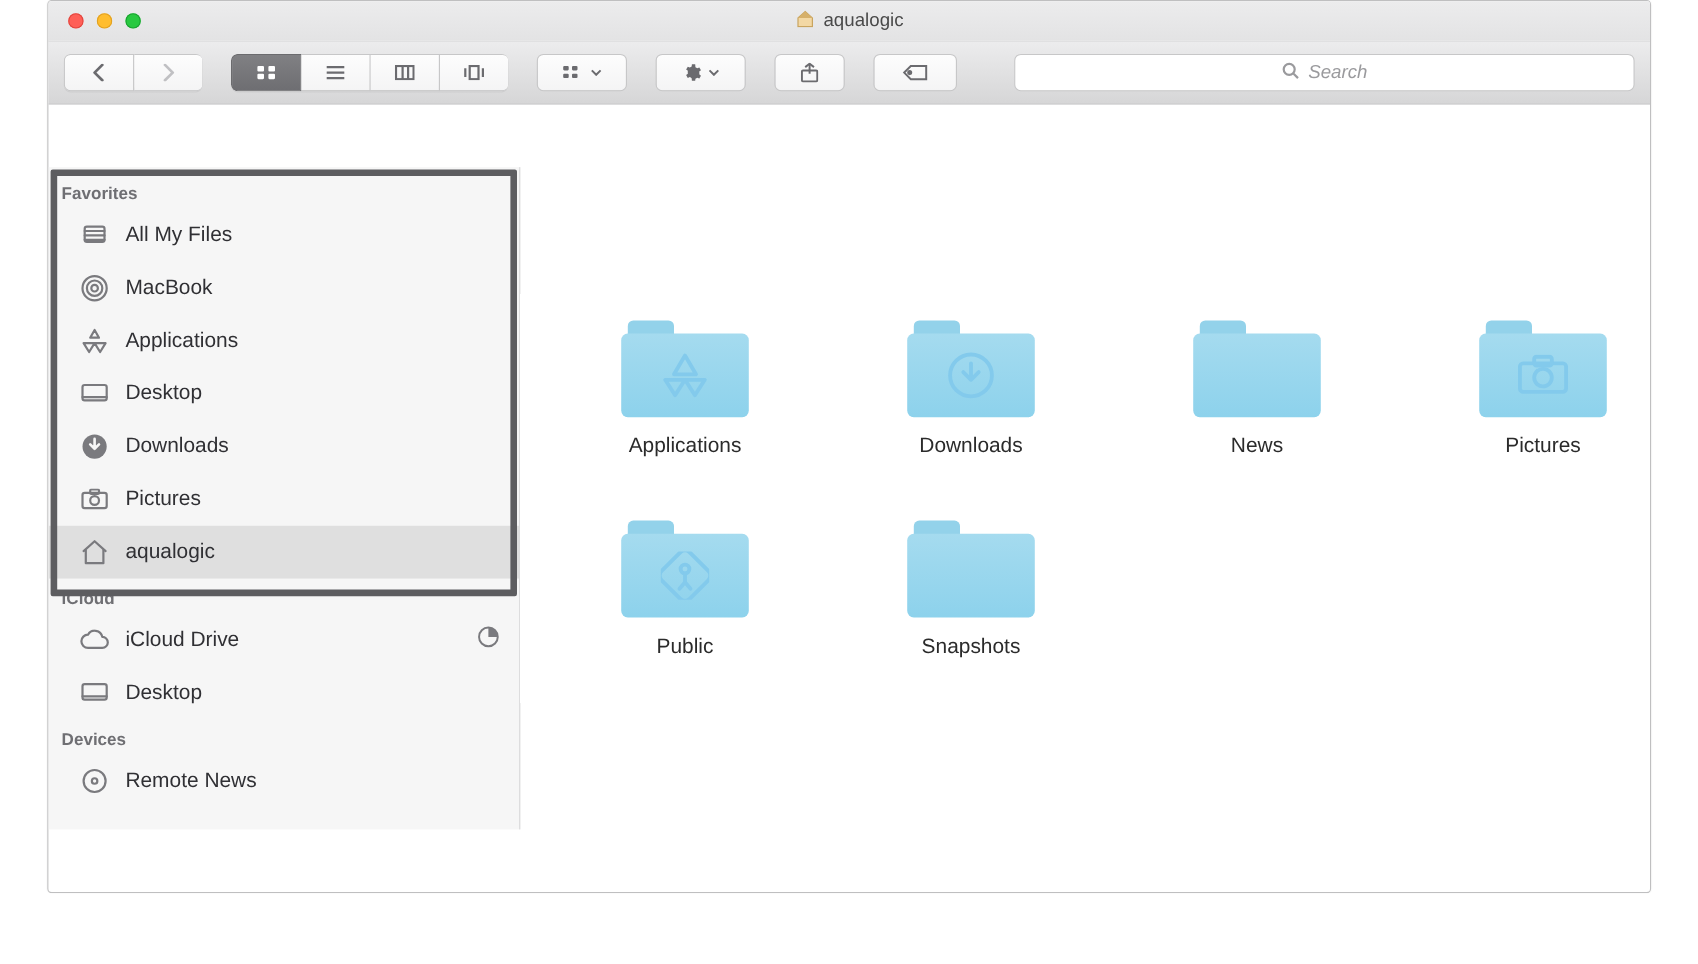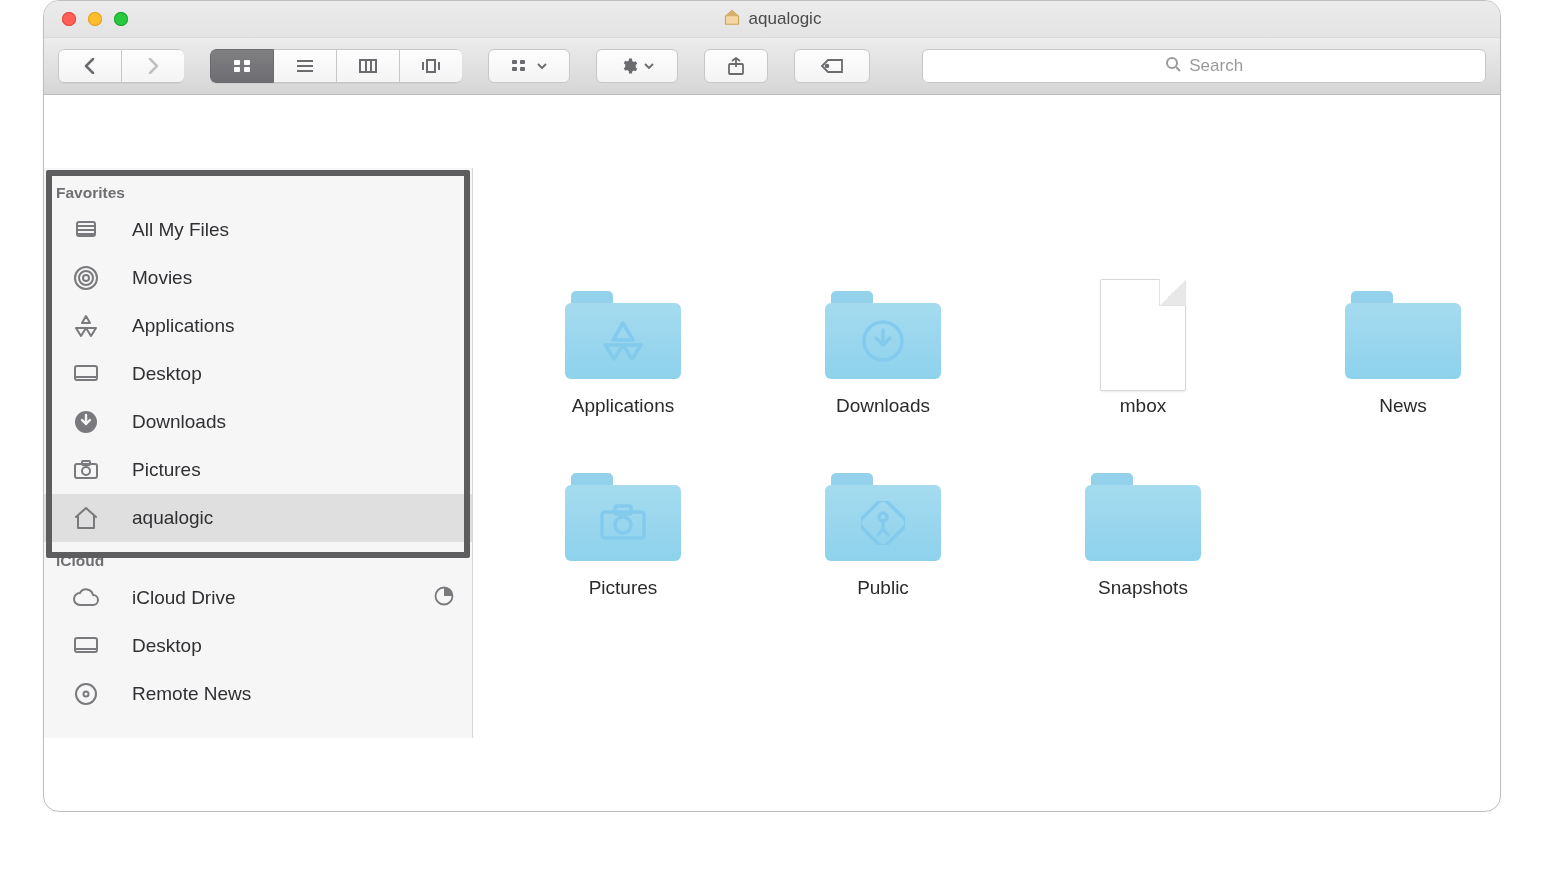--- a/index.html
+++ b/index.html
@@ -26,21 +26,21 @@
     --traffic-yellow:  #ffbd2e;
     --traffic-green:   #28c940;
     font-family: -apple-system, "Helvetica Neue", Helvetica, Arial, sans-serif;
   }
   html, body { margin:0; padding:0; background:#fff; }
   .finder-window {
     width: 1456px;
     height: 810px;
     margin: 0 auto;
     border: 1px solid #bfbfc0;
-    border-radius: 16px;
+    border-radius: 4px;
     overflow: hidden;
     display: flex;
     flex-direction: column;
     box-shadow: 0 0 0 1px rgba(0,0,0,.02);
   }
 
   
   .titlebar {
     height: 36px;
     background: linear-gradient(var(--chrome-bg), #e3e3e4);
@@ -65,20 +65,21 @@
   }
 
   
   .toolbar {
     height: 56px;
     background: linear-gradient(var(--chrome-bg), var(--chrome-bg-low));
     border-bottom: 1px solid #bcbcbd;
     display: flex; align-items: center;
     padding: 0 14px;
     gap: 26px;
+    font-style: italic;
   }
   .btn-group {
     display: flex;
     border-radius: 6px;
     overflow: hidden;
     box-shadow: 0 1px 0 rgba(0,0,0,.05);
   }
   .btn {
     height: 32px;
     min-width: 42px;
@@ -131,21 +132,21 @@
     position: relative;
   }
   .sb-section-header {
     font-size: 15.5px;
     font-weight: 600;
     color: var(--sidebar-header);
     padding: 10px 12px 4px 12px;
   }
   .sb-item {
     display: flex; align-items: center;
-    gap: 32px;
+    gap: 14px;
     padding: 6px 18px 6px 28px;
     font-size: 19px;
     color: var(--sidebar-text);
     position: relative;
     height: 36px;
   }
   .sb-item.selected { background: var(--sidebar-selrow); }
   .sb-item .sb-icon {
     width: 28px; height: 28px; flex-shrink: 0;
     display: flex; align-items:center; justify-content:center;
@@ -358,21 +359,21 @@
 
                </div>
         <div class="sb-item">
                  <span class="sb-icon">
             <svg width="26" height="26" viewBox="0 0 26 26" fill="none" stroke="currentColor" stroke-width="2" stroke-linejoin="round" stroke-linecap="round">
         <circle cx="13" cy="13" r="3"></circle>
               <circle cx="13" cy="13" r="7"></circle>
               <circle cx="13" cy="13" r="11"></circle>
             </svg>
           </span>
-                 <span>Movies</span>
+                 <span>MacBook</span>
 
                </div>
         <div class="sb-item">
                  <span class="sb-icon">
             <svg width="26" height="24" viewBox="0 0 26 24" fill="none" stroke="currentColor" stroke-width="2" stroke-linejoin="round" stroke-linecap="round">
         <path d="M13 2l4 7h-8zM3 14l5 8 5-8zM13 14l5 8 5-8z"></path>
             </svg>
           </span>
                  <span>Applications</span>
 
@@ -434,20 +435,21 @@
         <div class="sb-item">
                  <span class="sb-icon">
             <svg width="26" height="20" viewBox="0 0 26 20" fill="none" stroke="currentColor" stroke-width="2" stroke-linejoin="round" stroke-linecap="round">
         <rect x="2" y="2" width="22" height="14" rx="2"></rect>
               <line x1="2" y1="13" x2="24" y2="13"></line>
             </svg>
           </span>
                  <span>Desktop</span>
 
                </div>
+        <div class="sb-section-header">Devices</div>
         <div class="sb-item">
                  <span class="sb-icon">
             <svg width="24" height="24" viewBox="0 0 24 24" fill="none" stroke="currentColor" stroke-width="2" stroke-linejoin="round" stroke-linecap="round">
         <circle cx="12" cy="12" r="10"></circle>
               <circle cx="12" cy="12" r="2.5"></circle>
             </svg>
           </span>
                  <span>Remote News</span>
 
                </div>
@@ -477,28 +479,20 @@
                 <div class="body"></div>
                  <div class="glyph">
                   <svg width="46" height="46" viewBox="0 0 46 46">
         <circle cx="23" cy="23" r="19" fill="none" stroke="currentColor" stroke-width="3.5"></circle>
         <path d="M23 12v15m0 0l-7-7m7 7l7-7" stroke="currentColor" stroke-width="3.5" fill="none" stroke-linecap="round" stroke-linejoin="round"></path>
                   </svg>
                 </div>
                </div>
             </div>
                <div class="label">Downloads</div>
-             </div>
-          <div class="grid-item">
-               <div class="thumb">
-              <div class="file-doc">
-                 <div class="ear"></div>
-              </div>
-            </div>
-               <div class="label">mbox</div>
              </div>
           <div class="grid-item">
                <div class="thumb">
               <div class="folder">
                  <div class="tab"></div>
                 <div class="body"></div>
                  <div class="glyph"></div>
                </div>
             </div>
                <div class="label">News</div>

